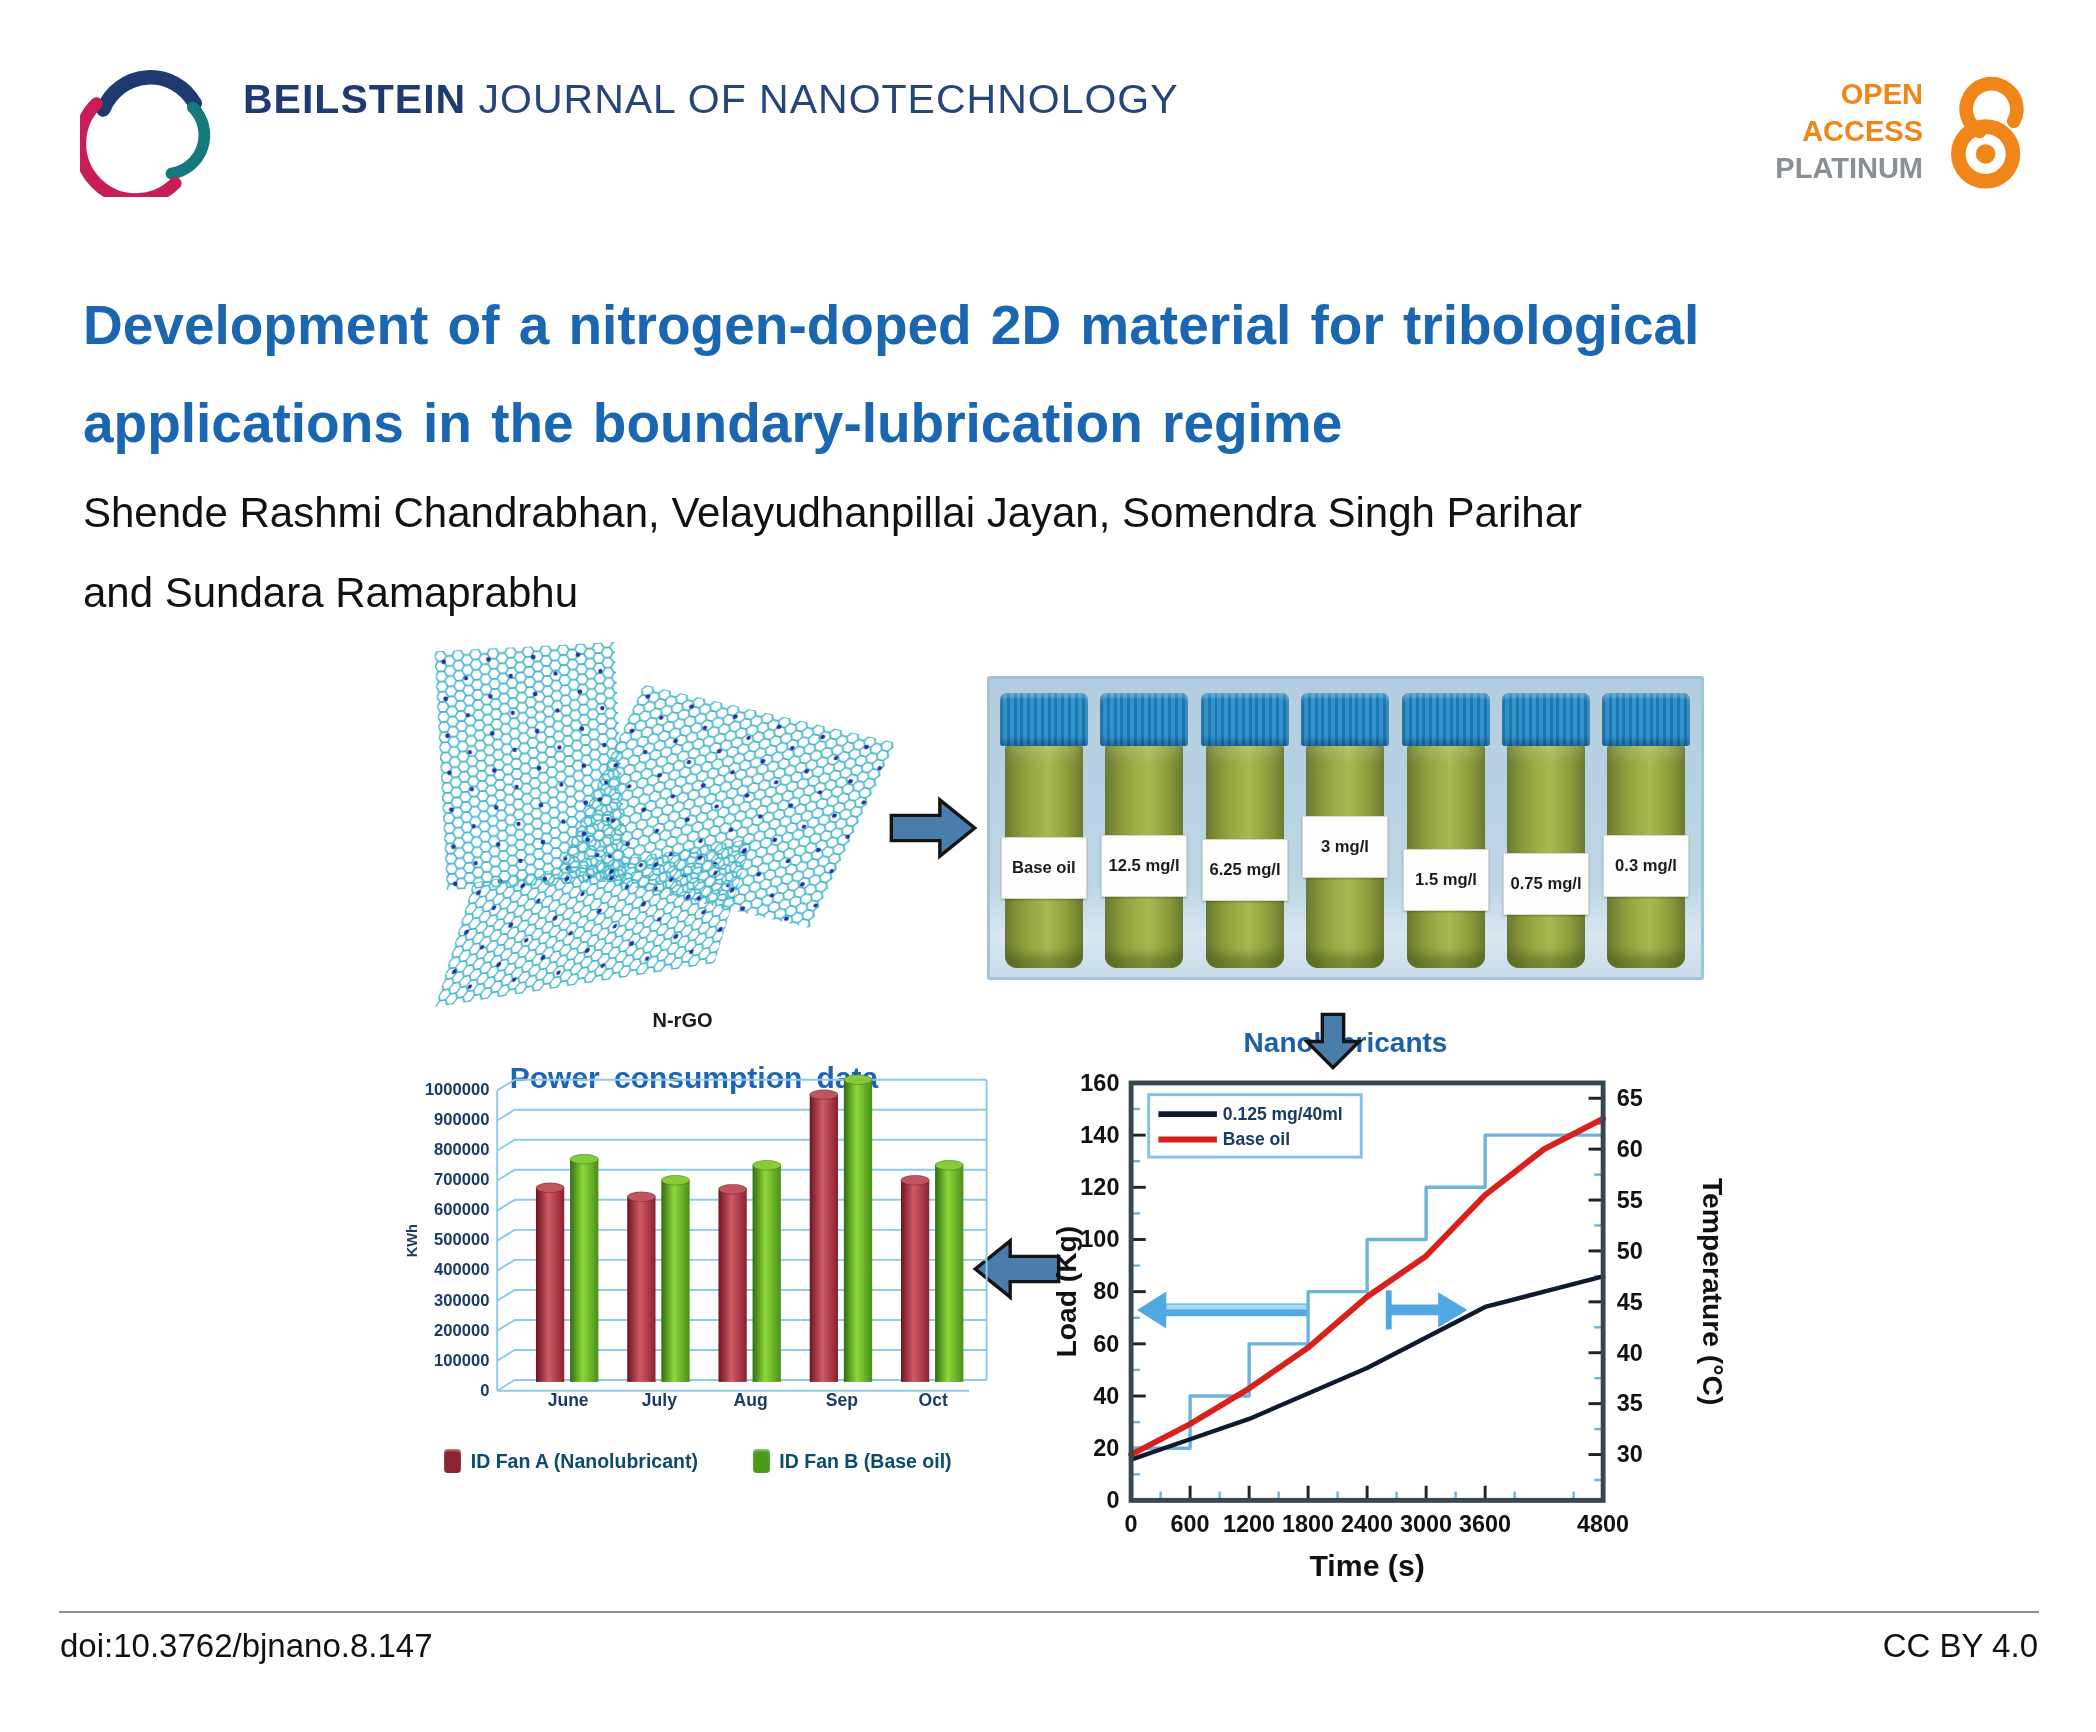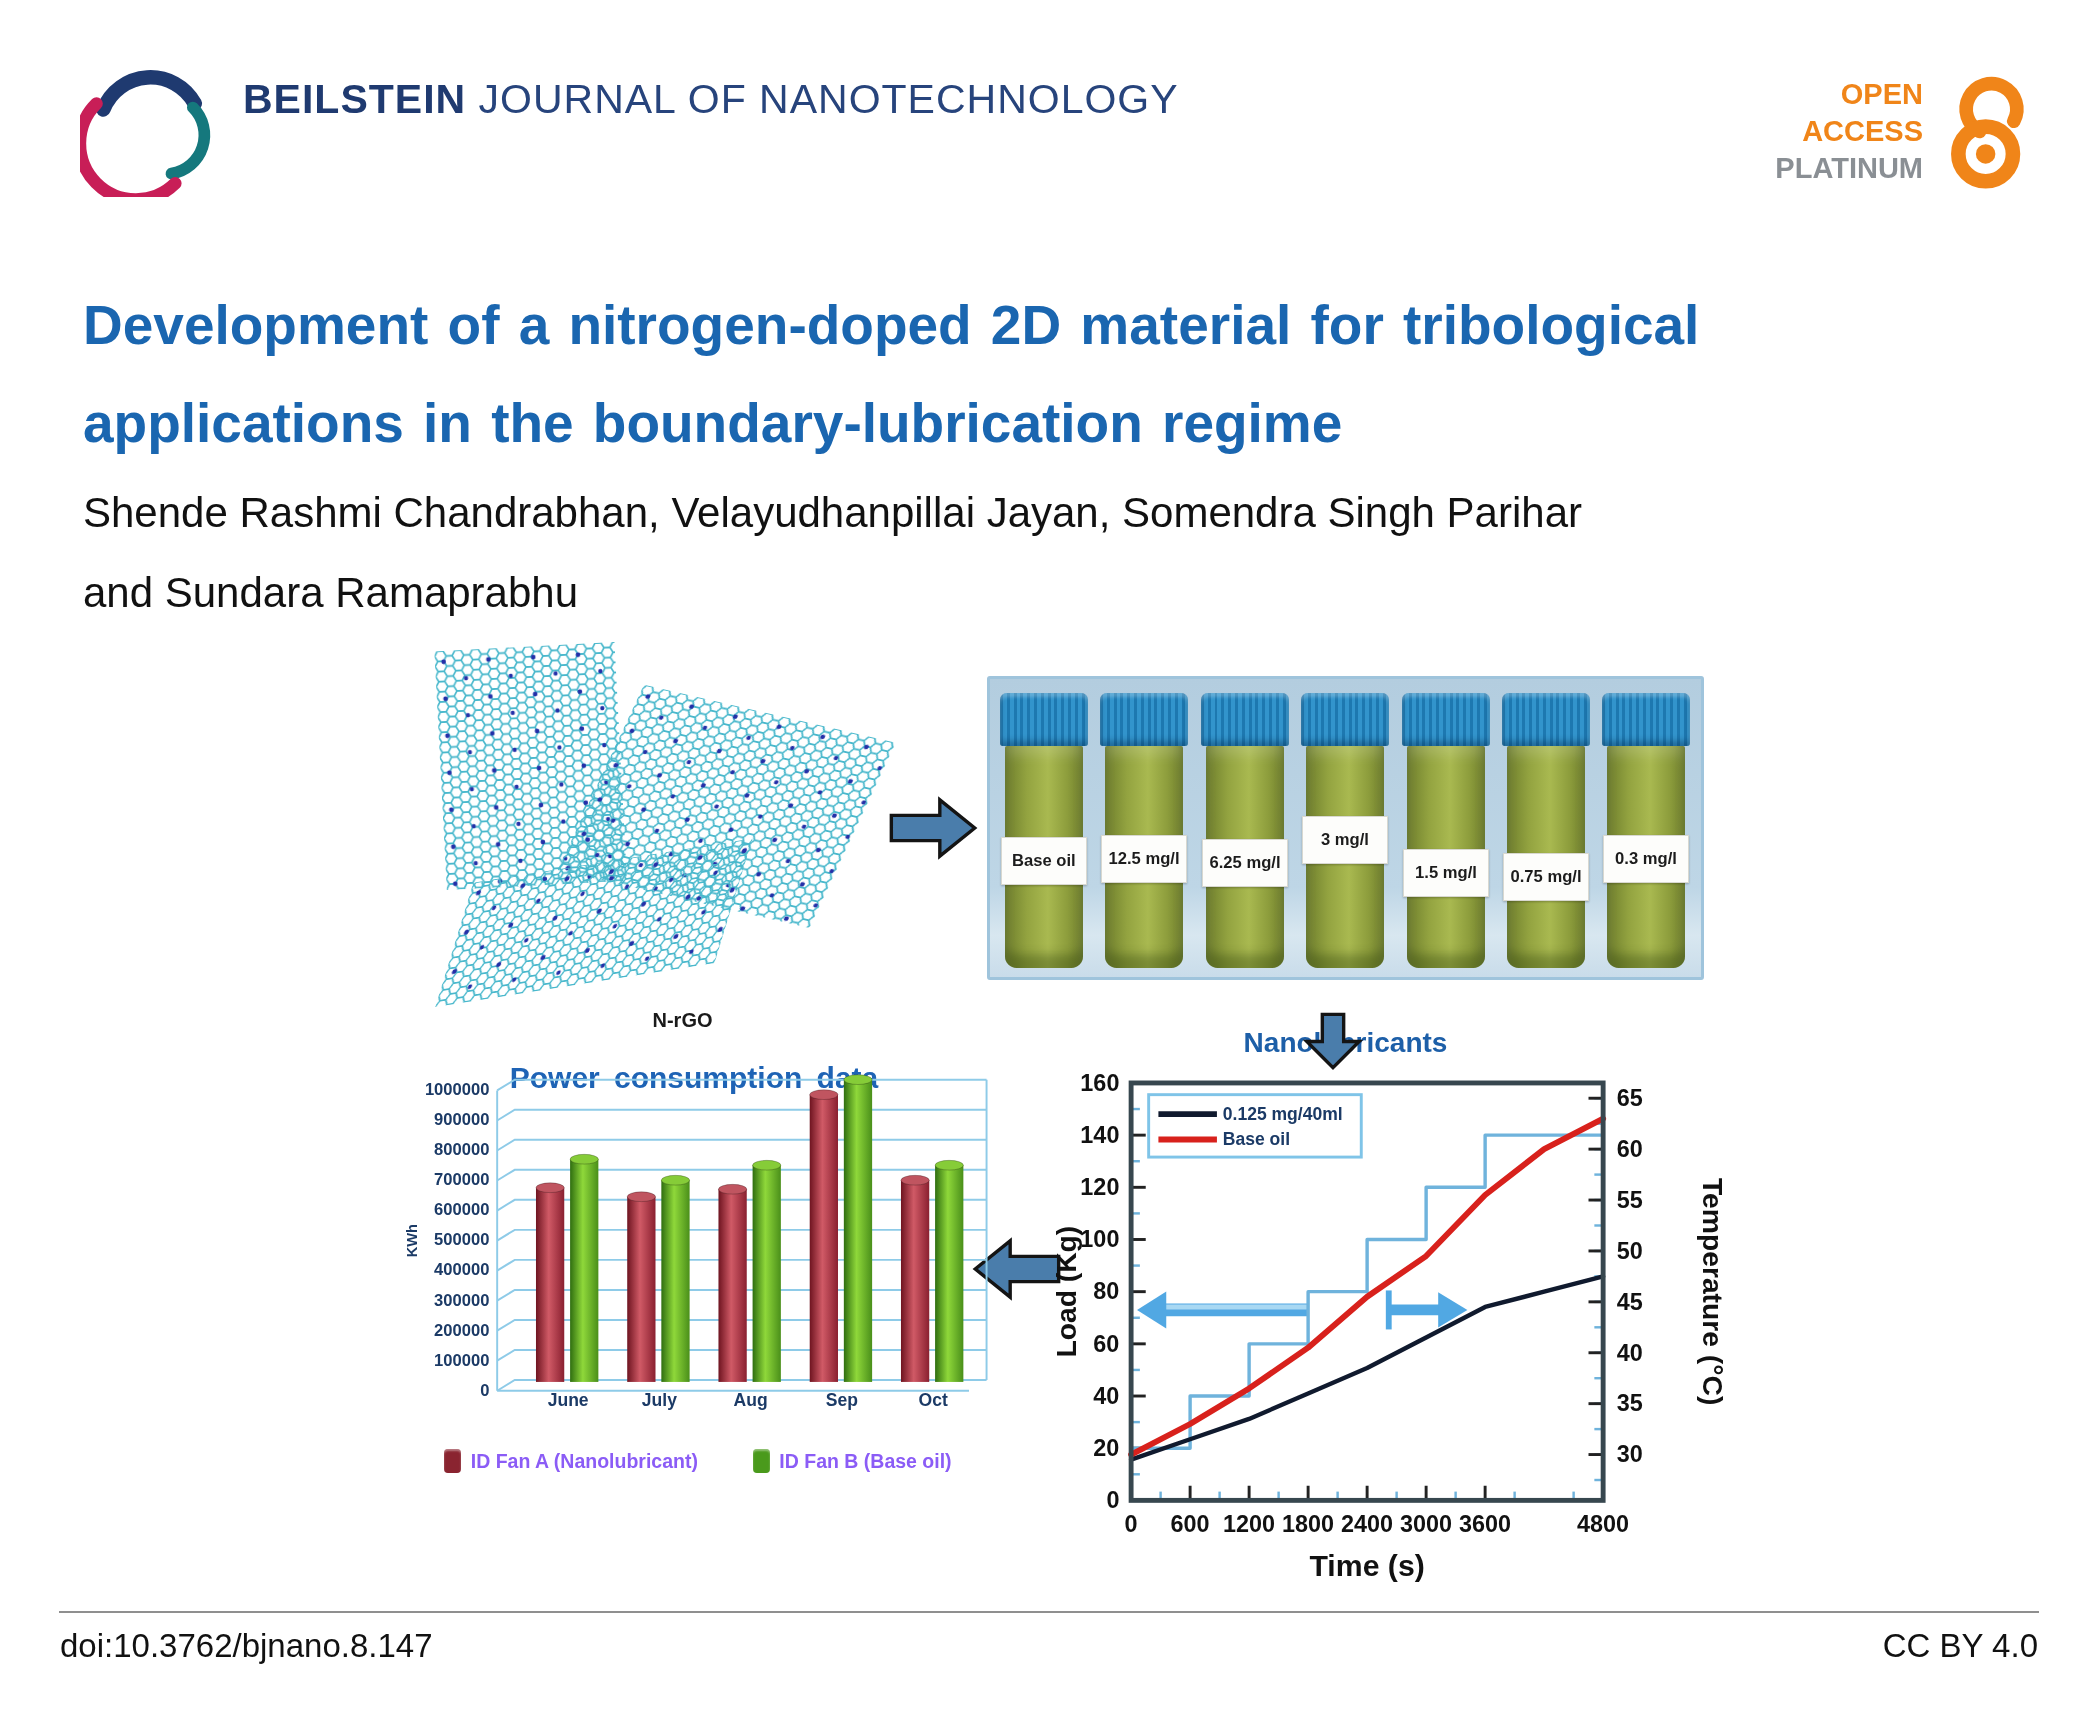--- a/index.html
+++ b/index.html
@@ -25,28 +25,28 @@
   #vials{left:987px;top:676px;width:717px;height:304px;border:3.9px solid #9fc4dc;box-sizing:border-box;
          background:linear-gradient(180deg,#b3cddf 0%,#bed6e6 70%,#d8e7f0 86%,#c9dcea 100%);border-radius:2.9px;}
   .vial{position:absolute;top:13.7px;width:88px;height:281px;}
   .vial .cap{height:53px;border-radius:6.8px 6.8px 2.9px 2.9px;
       background:repeating-linear-gradient(90deg,#1d78b0 0 2.9px,#3294cc 2.9px 6.8px);
       box-shadow:inset 0 3.9px 3.9px rgba(255,255,255,.25), inset 0 -4.9px 5.9px rgba(0,30,60,.35);}
   .vial .body{margin:0 4.9px;height:222px;border-radius:2px 2px 11.7px 11.7px;
       background:linear-gradient(90deg,#6d7d2c,#93a340 28%,#a9b950 55%,#8d9d3c 80%,#6d7d2c);
       box-shadow:inset 0 -13.7px 9.8px rgba(40,60,10,.35), inset 0 9.8px 11.7px rgba(255,255,255,.15);}
   .vial .tag{position:absolute;left:1px;width:84px;background:#fdfdfb;border:1px solid #d8d8d0;
-      text-align:center;font-weight:bold;font-size:16.6px;color:#1c1c1c;padding:13px 0;box-shadow:0 1px 2px rgba(0,0,0,.25);}
+      text-align:center;font-weight:bold;font-size:16.6px;color:#1c1c1c;padding:20px 0;box-shadow:0 1px 2px rgba(0,0,0,.25);}
   #vials-caption{left:987px;top:983px;width:717px;text-align:center;font-weight:bold;font-size:28px;color:#1d5fa8;margin-top:44px;}
 
   
   #bar-chart-box{left:382px;top:1061px;width:632px;height:429px;}
   #bar-title{position:absolute;left:39px;top:0px;width:546px;text-align:center;color:#1e63b5;font-size:30px;font-weight:bold;word-spacing:5.9px;}
   #bar-legend{position:absolute;left:0px;top:388px;width:632px;display:flex;justify-content:center;gap:55px;}
-  .leg-item{display:flex;align-items:center;gap:9.8px;font-weight:bold;font-size:19.5px;color:#8b5cf6;}
+  .leg-item{display:flex;align-items:center;gap:9.8px;font-weight:bold;font-size:19.5px;color:#0c4a6e;}
   .leg-swatch{width:16.6px;height:24.4px;border-radius:3.9px;display:inline-block;box-shadow:inset 0 2px 2px rgba(255,255,255,.4);}
 
   #line-chart-box{left:1055px;top:1042px;width:673px;height:552px;}
 
   
   #footer-rule{left:59px;top:1611px;width:1980px;border-top:2px solid #8f8f8f;height:0;}
   #footer-doi{left:60px;top:1627px;font-size:33px;color:#111;}
   #footer-license{right:59px;top:1627px;font-size:33px;color:#111;}
 </style>
 </head>

